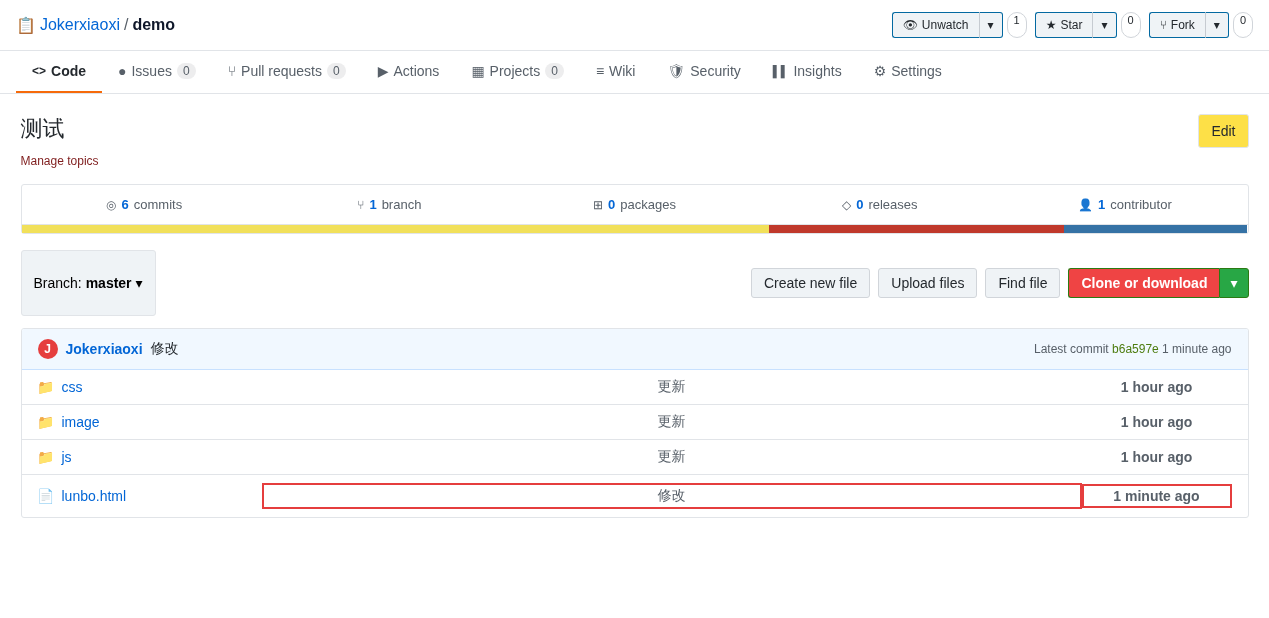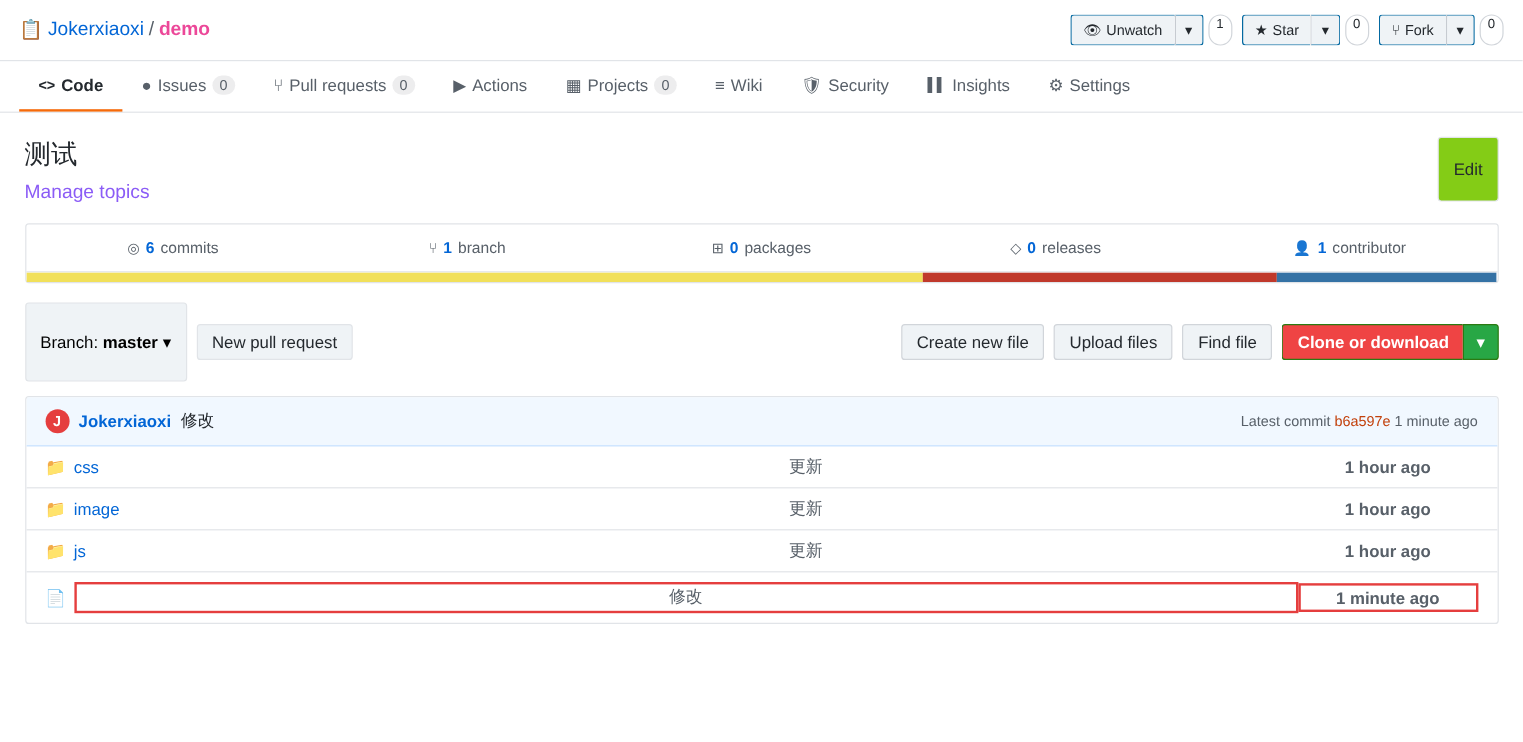--- a/index.html
+++ b/index.html
@@ -3,41 +3,41 @@
   <meta charset="utf-8">
   <style>
     * { box-sizing: border-box; margin: 0; padding: 0; }
     body { font-family: -apple-system, BlinkMacSystemFont, "Segoe UI", Helvetica, Arial, sans-serif; font-size: 14px; color: #24292e; background: #fff; }
     
     
     .page-header { padding: 12px 16px; display: flex; align-items: center; justify-content: space-between; border-bottom: 1px solid #e1e4e8; }
     .repo-title { display: flex; align-items: center; gap: 4px; font-size: 16px; }
     .repo-owner { color: #0366d6; text-decoration: none; }
     .repo-separator { color: #586069; }
-    .repo-name { color: #ec4899; text-decoration: none; font-weight: 600; }
+    .repo-name { color: #0f172a; text-decoration: none; font-weight: 600; }
     .header-actions { display: flex; align-items: center; gap: 8px; }
     .action-btn-group { display: flex; align-items: stretch; }
     .action-btn { display: flex; align-items: center; gap: 4px; padding: 5px 10px; font-size: 12px; border: 1px solid #0369a1; background: #eff3f6; color: #24292e; cursor: pointer; border-radius: 3px; }
     .action-btn-left { border-radius: 3px 0 0 3px; border-right: none; }
     .action-btn-right { border-radius: 0 3px 3px 0; padding: 5px 8px; border-left: 1px solid #c6cbd1; }
     .count-badge { background: #fff; border: 1px solid #d1d5da; border-radius: 20px; padding: 1px 6px; font-size: 11px; color: #24292e; margin-left: 4px; }
 
     
     .nav-tabs { display: flex; border-bottom: 1px solid #e1e4e8; padding: 0 16px; }
     .nav-tab { display: flex; align-items: center; gap: 5px; padding: 12px 16px; color: #586069; text-decoration: none; border-bottom: 2px solid transparent; font-size: 14px; cursor: pointer; }
     .nav-tab.active { color: #24292e; border-bottom-color: #f66a0a; font-weight: 600; }
     .nav-tab .tab-count { background: rgba(27,31,35,0.08); border-radius: 20px; padding: 1px 6px; font-size: 12px; }
 
     
     .main-content { max-width: 1260px; margin: 0 auto; padding: 20px 16px; }
     
     
     .repo-description { margin-bottom: 8px; }
     .repo-description h2 { font-size: 22px; font-weight: normal; color: #24292e; }
-    .manage-topics { color: #8b5cf6; font-size: 16px; cursor: pointer; text-decoration: none; }
+    .manage-topics { color: #7f1d1d; font-size: 12px; cursor: pointer; text-decoration: none; }
 
     
     .stats-bar { border: 1px solid #e1e4e8; border-radius: 3px; margin: 16px 0; }
     .stats-row { display: flex; align-items: center; border-bottom: 1px solid #e1e4e8; }
     .stat-item { flex: 1; display: flex; align-items: center; justify-content: center; gap: 5px; padding: 12px; font-size: 13px; color: #586069; }
     .stat-link { color: #0366d6; text-decoration: none; font-weight: 600; }
     .language-bar { height: 8px; display: flex; overflow: hidden; }
     .lang-segment { height: 100%; }
 
     
@@ -51,39 +51,39 @@
     .clone-btn-main { padding: 6px 12px; border: 1px solid #2b7a12; border-radius: 3px 0 0 3px; background: #ef4444; color: #fff; cursor: pointer; font-size: 14px; font-weight: 600; border-right: none; }
     .clone-btn-arrow { padding: 6px 10px; border: 1px solid #2b7a12; border-radius: 0 3px 3px 0; background: #28a745; color: #fff; cursor: pointer; font-size: 14px; }
 
     
     .file-table { border: 1px solid #e1e4e8; border-radius: 3px; overflow: hidden; }
     .file-table-header { display: flex; align-items: center; background: #f1f8ff; border-bottom: 1px solid #c8e1ff; padding: 10px 16px; gap: 8px; }
     .commit-avatar { width: 20px; height: 20px; border-radius: 50%; background: #e53e3e; display: flex; align-items: center; justify-content: center; color: #fff; font-size: 12px; font-weight: bold; }
     .commit-user { color: #0366d6; font-weight: 600; }
     .commit-message { color: #24292e; }
     .latest-commit-info { margin-left: auto; color: #586069; font-size: 12px; }
-    .commit-hash { color: #c2410c; }
+    .commit-hash { color: #4d7c0f; }
     
     .file-row { display: flex; align-items: center; padding: 8px 16px; border-bottom: 1px solid #e1e4e8; }
     .file-row:last-child { border-bottom: none; }
     .file-icon { margin-right: 8px; color: #6a737d; width: 16px; }
     .file-name { flex: 0 0 200px; }
     .file-name a { color: #0366d6; text-decoration: none; }
     .file-commit-msg { flex: 1; color: #586069; text-align: center; }
     .file-time { color: #586069; text-align: center; flex: 0 0 150px; font-weight: bold; }
     
     .file-row.highlighted .file-commit-msg,
     .file-row.highlighted .file-time {
       border: 2px solid #e53e3e;
       padding: 2px 6px;
     }
     
     
     .repo-box { display: flex; align-items: flex-start; justify-content: space-between; margin-bottom: 16px; }
-    .edit-btn { padding: 18px 12px; border: 1px solid #e1e4e8; border-radius: 3px; background: #84cc16; cursor: pointer; font-size: 14px; color: #24292e; }
+    .edit-btn { padding: 8px 12px; border: 1px solid #e1e4e8; border-radius: 3px; background: #fde047; cursor: pointer; font-size: 14px; color: #24292e; }
 
     
     .icon-eye::before { content: "👁"; font-size: 12px; }
     .icon-star::before { content: "★"; }
     .icon-fork::before { content: "⑂"; }
     .icon-commit::before { content: "◎"; font-size: 12px; }
     .icon-branch::before { content: "⑂"; font-size: 12px; }
     .icon-package::before { content: "⊞"; font-size: 12px; }
     .icon-tag::before { content: "◇"; font-size: 12px; }
     .icon-contributor::before { content: "👤"; font-size: 12px; }
@@ -228,21 +228,20 @@
 
   <div class="file-toolbar">
     <div class="file-toolbar-left">
       <button class="branch-select">
         <span>
           <span>Branch:</span>
           <strong>master</strong>
         </span>
         <span class="icon-chevron"></span>
       </button>
-      <button class="new-pr-btn">New pull request</button>
     </div>
     <div class="file-toolbar-right">
       <button class="toolbar-btn">Create new file</button>
       <button class="toolbar-btn">Upload files</button>
       <button class="toolbar-btn">Find file</button>
       <div class="clone-btn">
         <button class="clone-btn-main">Clone or download</button>
         <button class="clone-btn-arrow">
           <span class="icon-chevron"></span>
         </button>
@@ -277,18 +276,19 @@
           <div class="file-time">1 hour ago</div>
         </div>
         <div class="file-row">
           <span class="file-icon">📁</span>
           <div class="file-name"><a href="#">js</a></div>
           <div class="file-commit-msg">更新</div>
           <div class="file-time">1 hour ago</div>
         </div>
         <div class="file-row highlighted">
           <span class="file-icon">📄</span>
+          <div class="file-name"><a href="#">lunbo.html</a></div>
           <div class="file-commit-msg" style="border: 2px solid rgb(229, 62, 62); padding: 2px 8px; display: inline-block;">修改</div>
           <div class="file-time" style="border: 2px solid rgb(229, 62, 62); padding: 2px 8px; display: inline-block;">1 minute ago</div>
         </div>
       </div>
   </div>
 </div>
 
 </body></html>

